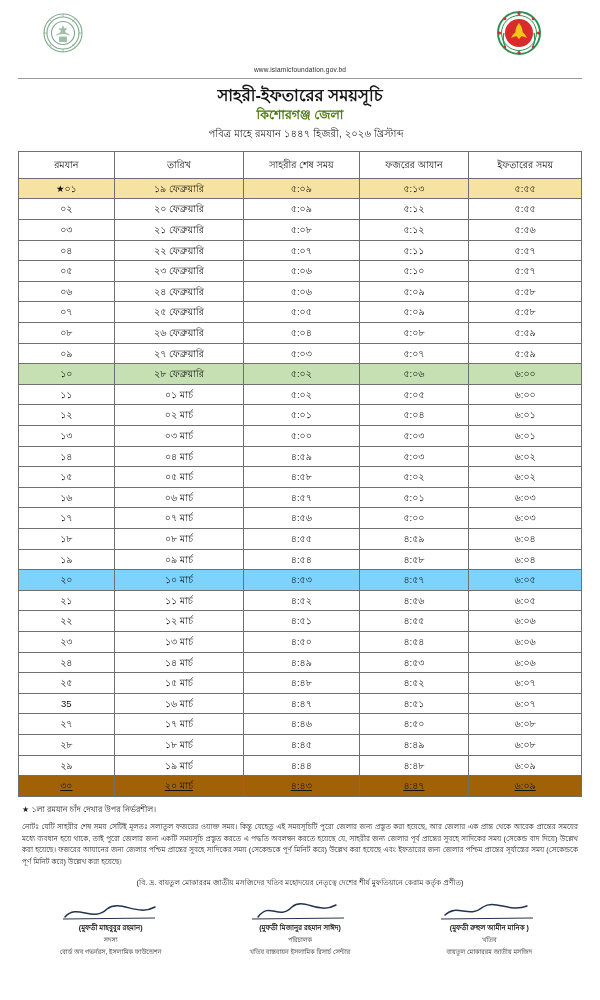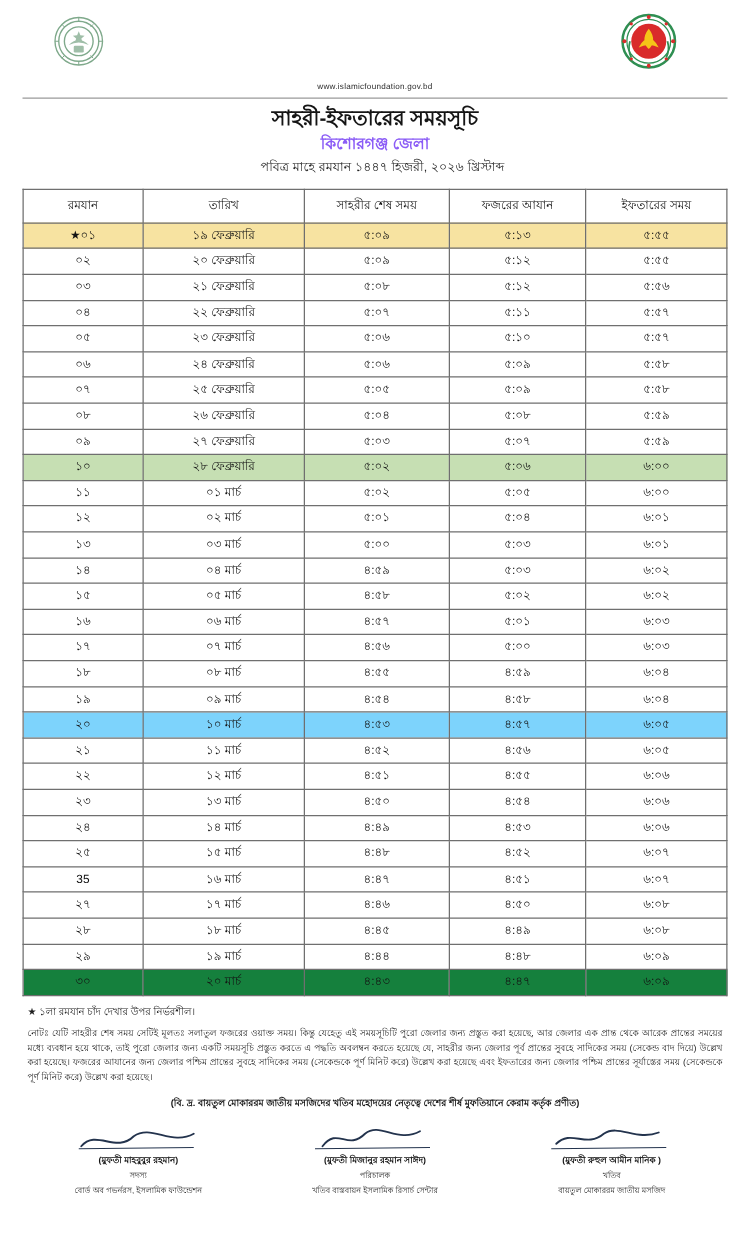--- a/index.html
+++ b/index.html
@@ -51,21 +51,21 @@
   }
   .doc-title {
     font-size: 16.5px;
     font-weight: bold;
     color: #151515;
     line-height: 1.25;
   }
   .doc-subtitle {
     font-size: 12.5px;
     font-weight: bold;
-    color: #8b5cf6;
+    color: #4d7c0f;
     line-height: 1.3;
     margin-top: 1px;
     text-align: center;
   }
   .doc-sub2 {
     font-size: 10px;
     color: #242424;
     margin-top: 3px;
     letter-spacing: .1px;
     padding-left: 12px;
@@ -100,42 +100,42 @@
   }
   col.c-ramadan { width: 17%; }
   col.c-date    { width: 23%; }
   col.c-sehri   { width: 20.5%; }
   col.c-fajr    { width: 19.5%; }
   col.c-iftar   { width: 20%; }
 
   tr.hl-gold td  { background: #f7e3a1; margin-top: 43px; }
   tr.hl-green td { background: #c6dfb3; }
   tr.hl-blue td  { background: #7dd3fc; }
-  tr.hl-peach td { background: #15803d; }
+  tr.hl-peach td { background: #a16207; text-decoration: underline; }
 
   
   .notes {
     margin: 7px 22px 0 22px;
     color: #1d1d1d;
   }
   .note-star {
     font-size: 8px;
     line-height: 1.5;
   }
   .note-para {
     font-size: 7.2px;
     line-height: 1.65;
     text-align: justify;
     margin-top: 5px;
   }
   .attribution {
     margin: 9px 22px 0 22px;
     text-align: center;
     font-size: 7.4px;
-    font-weight: bold;
+    font-weight: normal;
     color: #151515;
   }
 
   
   .sig-row {
     display: flex;
     margin: 6px 16px 0 16px;
   }
   .sig-col {
     flex: 1;

